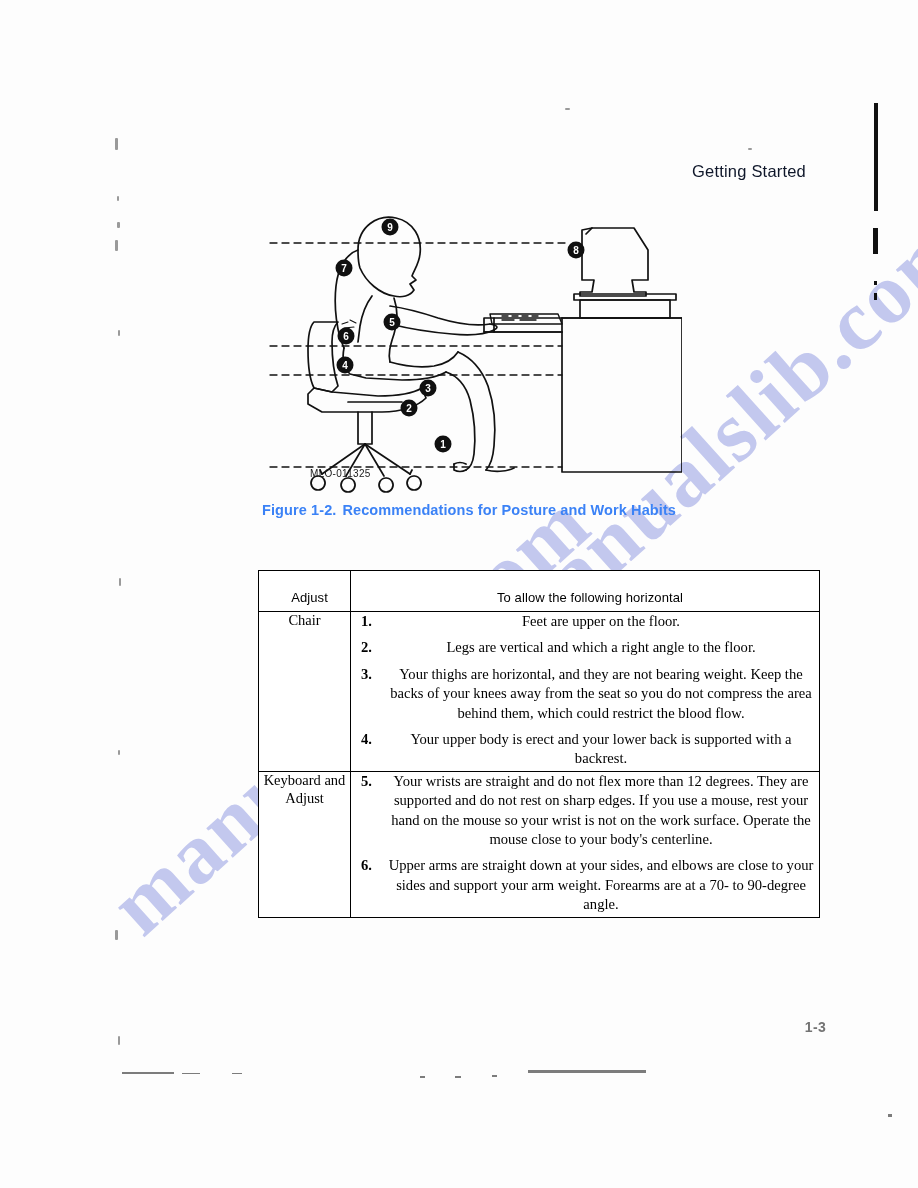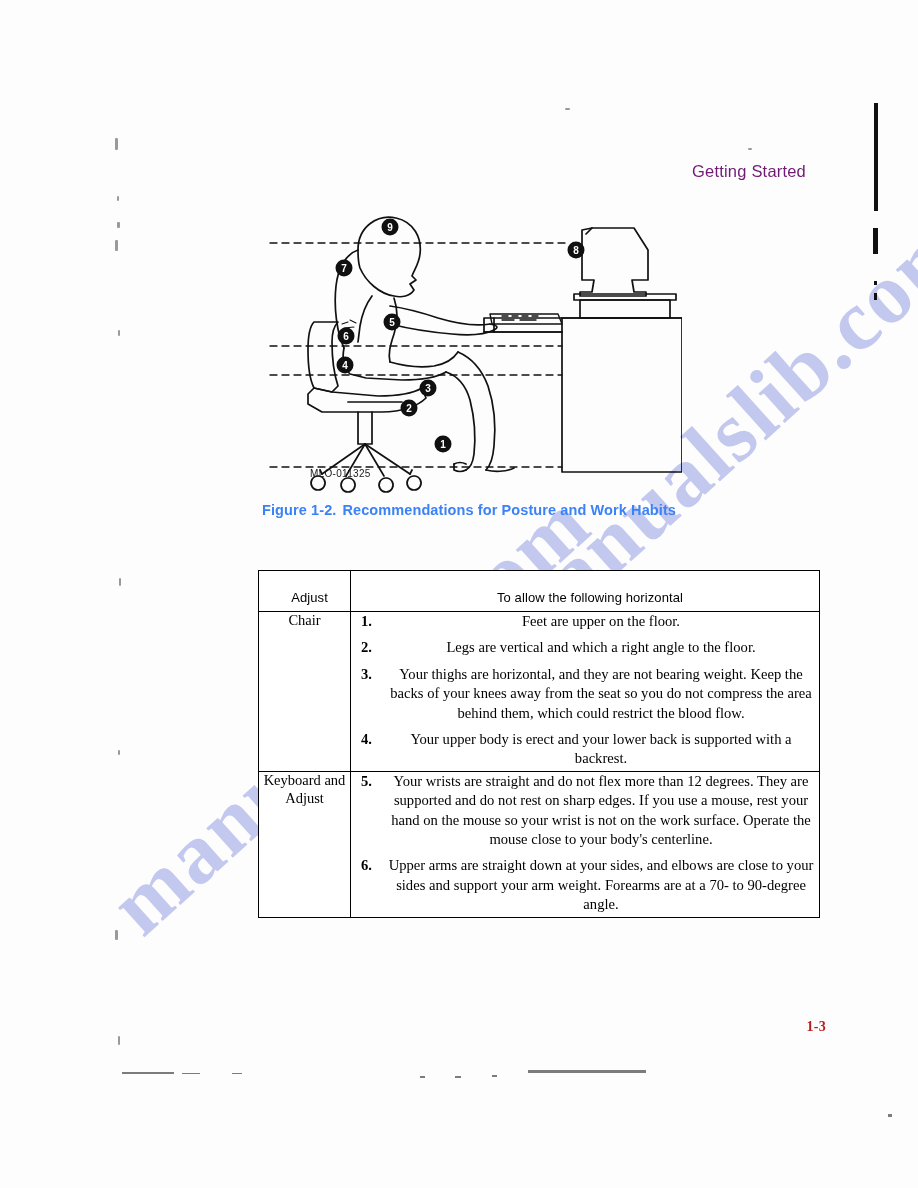--- a/index.html
+++ b/index.html
@@ -51,21 +51,21 @@
 
   
   .running-head {
     position: absolute;
     right: 112px;
     top: 162px;
     font-family: "Liberation Sans", sans-serif;
     font-size: 16.5px;
     font-weight: normal;
     letter-spacing: .2px;
-    color: #701a75;
+    color: #0f172a;
   }
 
   
   .change-bar {
     position: absolute;
     background: #111;
   }
   .cb-1 { right: 40px; top: 103px;  width: 4px; height: 108px; }
   .cb-2 { right: 40px; top: 228px;  width: 5px; height: 26px;  }
   .cb-3 { right: 41px; top: 281px;  width: 3px; height: 4px;   }
@@ -163,24 +163,24 @@
     top: 0;
     font-weight: bold;
     font-family: "Liberation Serif", serif;
   }
 
   
   #folio {
     position: absolute;
     right: 92px;
     top: 1019px;
-    font-family: Liberation Serif, serif;
+    font-family: Liberation Sans, sans-serif;
     font-size: 14px;
     font-weight: bold;
-    color: #b91c1c;
+    color: #737373;
     letter-spacing: .3px;
   }
 
   
   .smudge { position: absolute; background: #7c7c7c; }
 </style>
 </head>
 <body>
 
 <div id="page">

